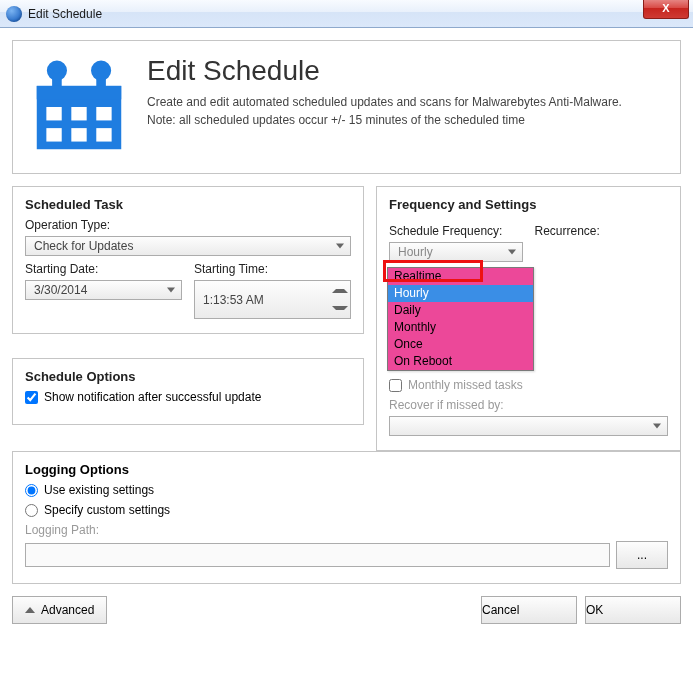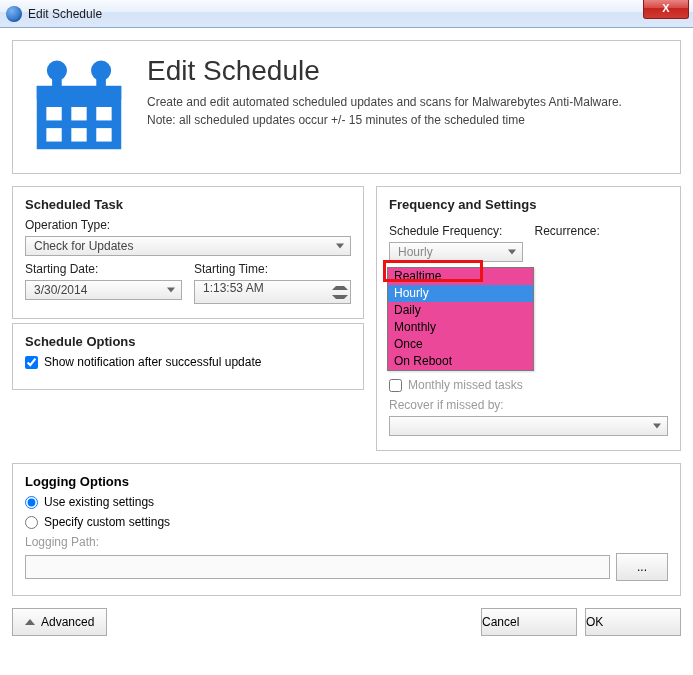--- a/index.html
+++ b/index.html
@@ -56,21 +56,21 @@
     font-size: 28px;
     font-weight: 300;
     color: #333;
   }
   .header-text p {
     margin: 4px 0;
     color: #444;
     font-size: 12px;
   }
   .row2 { display: flex; gap: 12px; margin-top: 12px; align-items: stretch; }
-  .left-col { width: 352px; display: flex; flex-direction: column; gap: 4px; }
+  .left-col { width: 352px; display: flex; flex-direction: column; gap: 24px; }
   .right-col { flex: 1; }
   fieldset.panel {
     border: 1px solid #c5c5c5;
     margin: 0;
     padding: 10px 12px 14px 12px;
     position: relative;
   }
   fieldset.panel > legend {
     padding: 0;
     margin: 0 0 6px 0;
@@ -95,24 +95,24 @@
   .select-ctl .chev, .spinner .chev {
     position: absolute; right: 6px; top: 50%; transform: translateY(-50%);
     width: 0; height: 0;
     border-left: 4px solid transparent;
     border-right: 4px solid transparent;
     border-top: 5px solid #666;
   }
   .two-col { display: flex; gap: 12px; }
   .two-col > div { flex: 1; }
   .spinner {
-    height: 24px;
+    height: 39px;
     border: 1px solid #acacac;
     background: linear-gradient(to bottom, #fdfdfd, #ebebeb);
-    display: flex; align-items: flex-start;
+    display: flex; align-items: center;
     padding: 0 26px 0 8px;
     position: relative;
     color: #444;
   }
   .spinner .sp-btns {
     position: absolute; right: 2px; top: 2px; bottom: 2px;
     width: 16px; display: flex; flex-direction: column;
   }
   .spinner .sp-btns div {
     flex: 1;
@@ -140,21 +140,20 @@
     background: #3a8ee6; color: #fff;
   }
   .red-box {
     position: absolute;
     border: 3px solid #e11;
     pointer-events: none;
     z-index: 60;
   }
   .logging {
     border: 1px solid #c5c5c5;
-    margin-top: 12px;
     padding: 10px 12px 14px 12px;
   }
   .logging .title { font-weight: bold; font-size: 13px; margin-bottom: 6px; }
   .path-row { display: flex; gap: 6px; align-items: center; margin-top: 2px;}
   .path-input {
     flex: 1; height: 24px; border: 1px solid #acacac; background: #fafafa;
   }
   .browse-btn {
     width: 52px; height: 28px;
     border: 1px solid #acacac;

